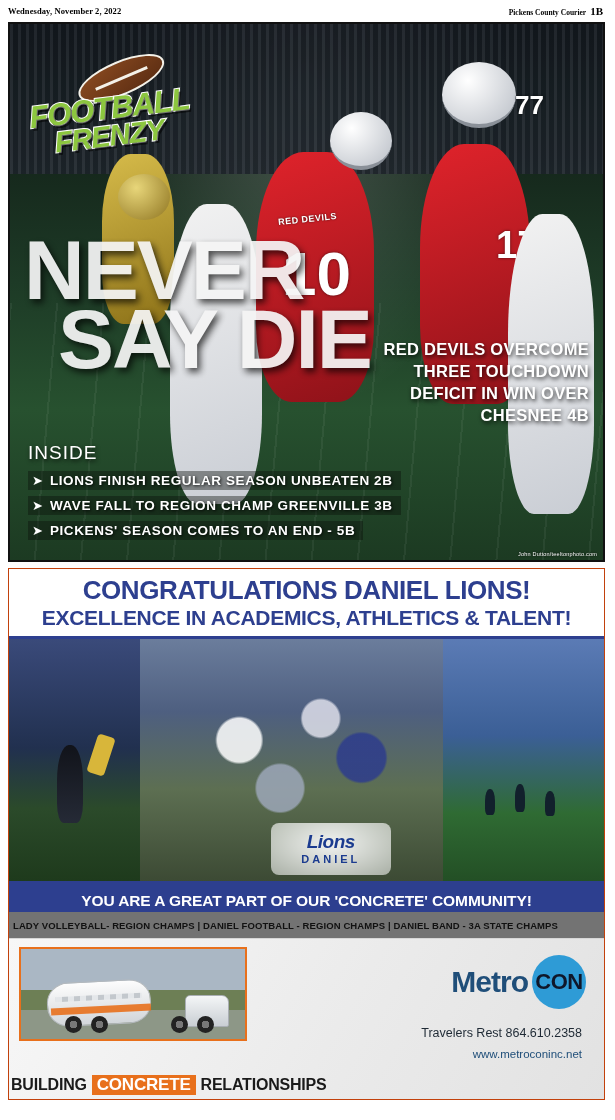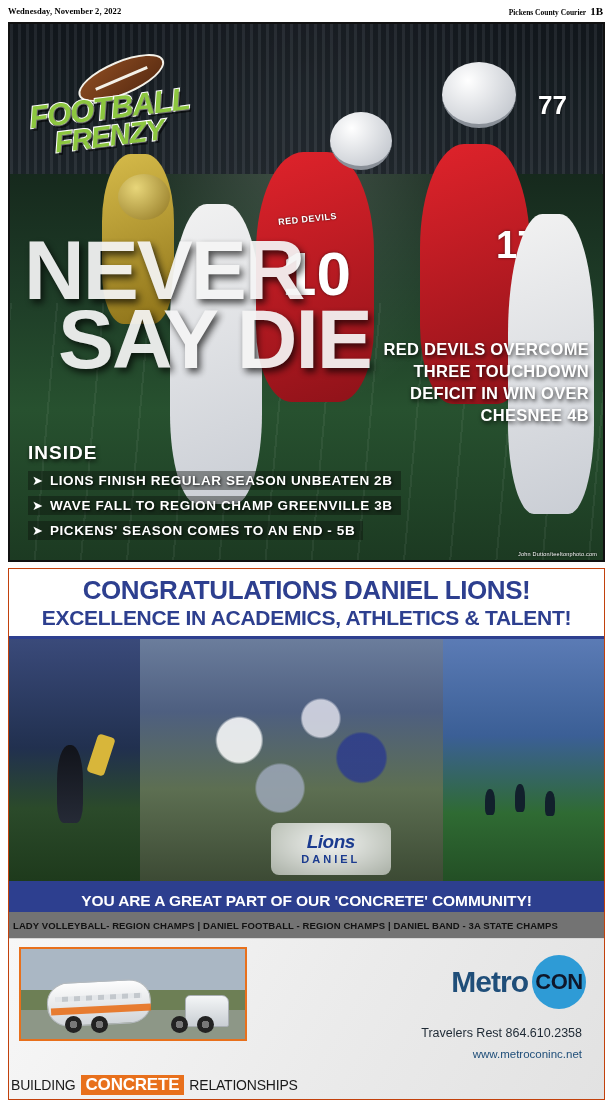--- a/index.html
+++ b/index.html
@@ -153,21 +153,21 @@
     text-shadow: 1px 2px 4px rgba(0,0,0,.8);
   }
 
   
   .inside {
     position: absolute;
     left: 18px; bottom: 14px;
     color: #fff;
   }
   .inside .ttl {
-    font-size: 19px; font-weight: bold; letter-spacing: 1px;
+    font-size: 19px; font-weight: normal; letter-spacing: 1px;
     text-shadow: 1px 2px 4px rgba(0,0,0,.8);
     margin-bottom: 7px;
   }
   .inside .row {
     display: flex; align-items: center; gap: 7px;
     background: rgba(10,14,10,.40);
     padding: 2px 8px 2px 4px;
     margin-bottom: 6px;
     width: max-content;
   }
@@ -328,21 +328,21 @@
   .truck-stripe {
     position: absolute; left: 30px; bottom: 26px; width: 100px; height: 7px;
     background: #e8701c; transform: rotate(-3deg); opacity: .9;
   }
   .building-line {
     position: absolute; left: 0; right: 0; bottom: 4px;
     display: flex; align-items: baseline; gap: 5px;
     padding-left: 2px;
   }
   .building-line .bl-a, .building-line .bl-c {
-    font-weight: normal; font-size: 14px; color: #1a1a1a; letter-spacing: -.2px;
+    font-weight: bold; font-size: 16px; color: #1a1a1a; letter-spacing: -.2px;
   }
   .building-line .bl-b {
     font-weight: bold; font-size: 17px; color: #ffffff;
     background: #e8701c; padding: 0 5px; letter-spacing: -.2px;
   }
 
   .sponsor .right {
     flex: 1;
     position: relative;
     padding: 16px 14px 0 0;
@@ -403,21 +403,21 @@
     <div class="pl red" style="left:246px; top:128px; width:118px; height:250px;"></div>
     <div class="helmet white" style="left:320px; top:88px; width:62px; height:58px;"></div>
     <div class="jersey-num" style="left:272px; top:214px; font-size:62px;">10</div>
     <div class="chest-text" style="left:268px; top:190px;">RED DEVILS</div>
 
     <div class="pl red" style="left:410px; top:120px; width:110px; height:260px;"></div>
     <div class="helmet white" style="left:432px; top:38px; width:74px; height:66px;"></div>
     <div class="jersey-num" style="left:486px; top:200px; font-size:38px;">17</div>
 
     <div class="pl white" style="left:498px; top:190px; width:86px; height:300px;"></div>
-    <div class="jersey-num" style="left:528px; top:66px; font-size:26px;">77</div>
+    <div class="jersey-num" style="left:505px; top:66px; font-size:26px;">77</div>
 
     <div class="frenzy">
       <div class="ball"></div>
       <div class="word1">FOOTBALL</div>
       <div class="word2">FRENZY</div>
     </div>
 
     <div class="headline">
       <span class="l1">NEVER</span>
       <span class="l2">SAY DIE</span>

